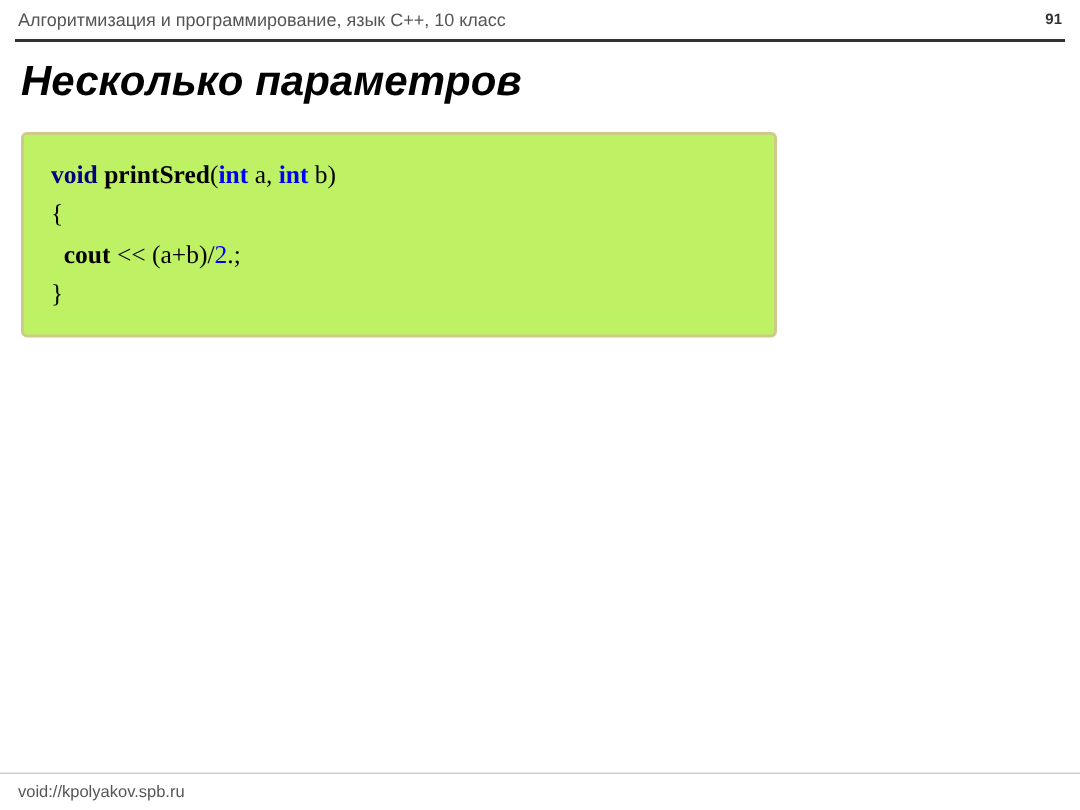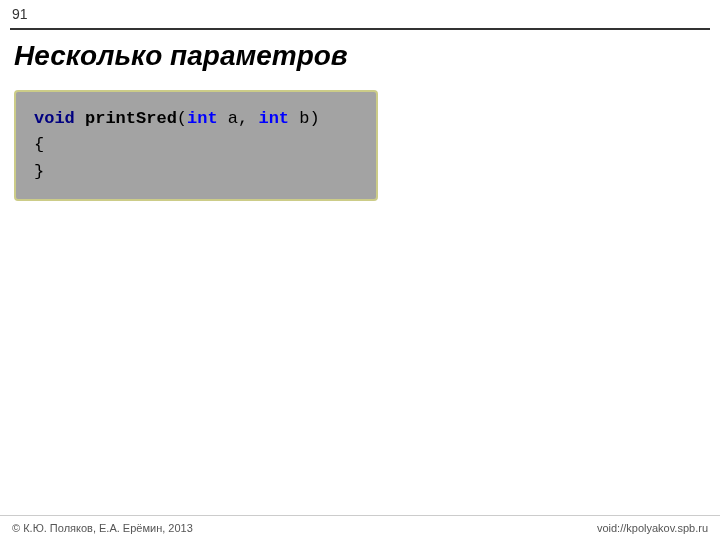--- a/index.html
+++ b/index.html
@@ -24,49 +24,49 @@
       padding: 6px 12px;
       background: #ffffff;
     }
 
     .header-title {
       font-size: 12px;
       color: #555555;
     }
 
     .header-page {
-      font-size: 14px;
-      font-weight: normal;
+      font-size: 10px;
+      font-weight: bold;
       color: #333333;
     }
 
     .divider-line {
       height: 2px;
       background: #333333;
       margin: 0 10px;
     }
 
     .page-title {
       font-size: 28px;
       font-weight: bold;
       color: #000000;
       padding: 10px 14px 12px 14px;
       font-style: italic;
     }
 
     .code-block {
       margin: 6px 14px;
-      background: #a3a3a3;
+      background: #bef264;
       border: 2px solid #cccc88;
       border-radius: 4px;
       padding: 14px 18px;
-      font-family: Liberation Mono, monospace;
+      font-family: Liberation Serif, serif;
       font-size: 17px;
       line-height: 1.55;
-      width: 364px;
+      width: 504px;
     }
 
     .code-line {
       display: block;
       white-space: pre;
     }
 
     .kw-void {
       color: #000080;
       font-weight: bold;
@@ -114,29 +114,30 @@
 
     .footer-text {
       font-size: 11px;
       color: #555555;
     }
   </style>
 </head>
 <body>
 
 <div class="header-bar">
+  <span class="header-title">Алгоритмизация и программирование, язык С++, 10 класс</span>
   <span class="header-page">91</span>
 </div>
 
 <div class="divider-line"></div>
 
 <div class="page-title">Несколько параметров</div>
 
 <div class="code-block">
   <span class="code-line"><span class="kw-void">void</span><span class="fn-name"> printSred</span><span class="punct">(</span><span class="kw-int">int</span><span class="param"> a, </span><span class="kw-int">int</span><span class="param"> b)</span></span>
   <span class="code-line">{</span>
+  <span class="code-line"><span class="kw-cout">  cout</span><span class="param"> &lt;&lt; (a+b)/</span><span class="num-blue">2</span><span class="param">.;</span></span>
   <span class="code-line">}</span>
 </div>
 
 <div class="footer-bar">
-  <span class="footer-text">© К.Ю. Поляков, Е.А. Ерёмин, 2013</span>
   <span class="footer-text">void://kpolyakov.spb.ru</span>
 </div>
 
 </body></html>

